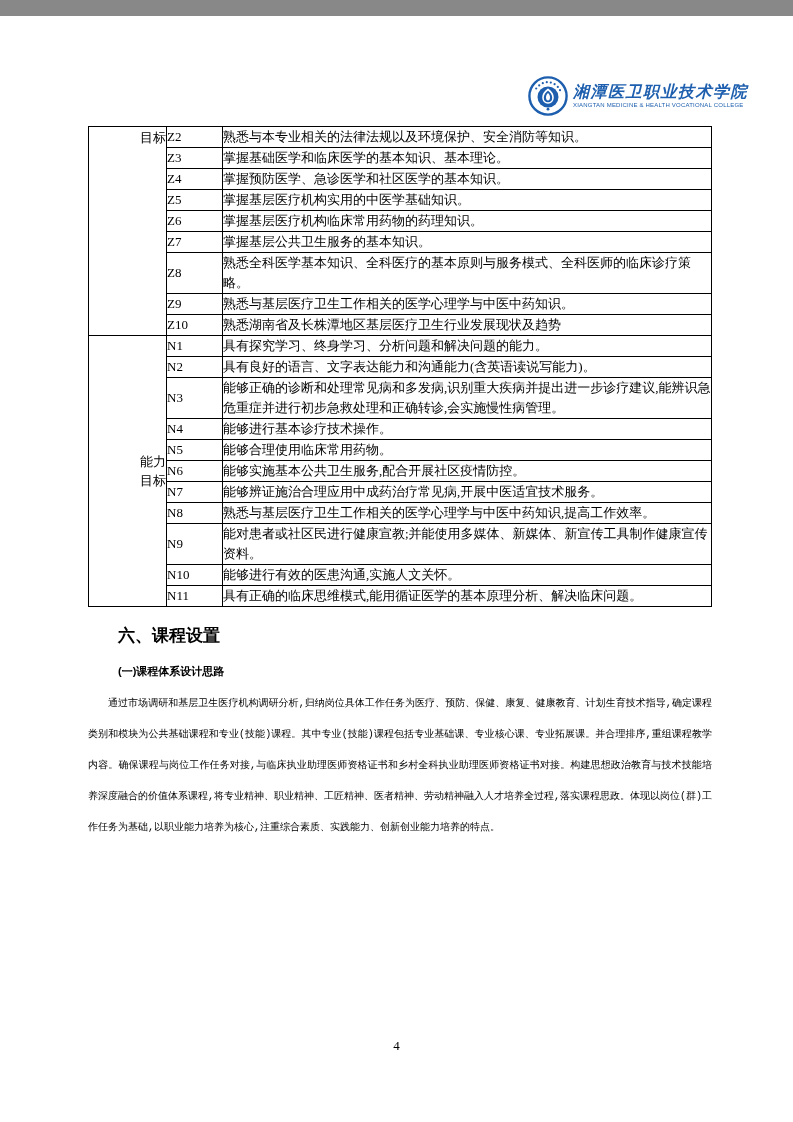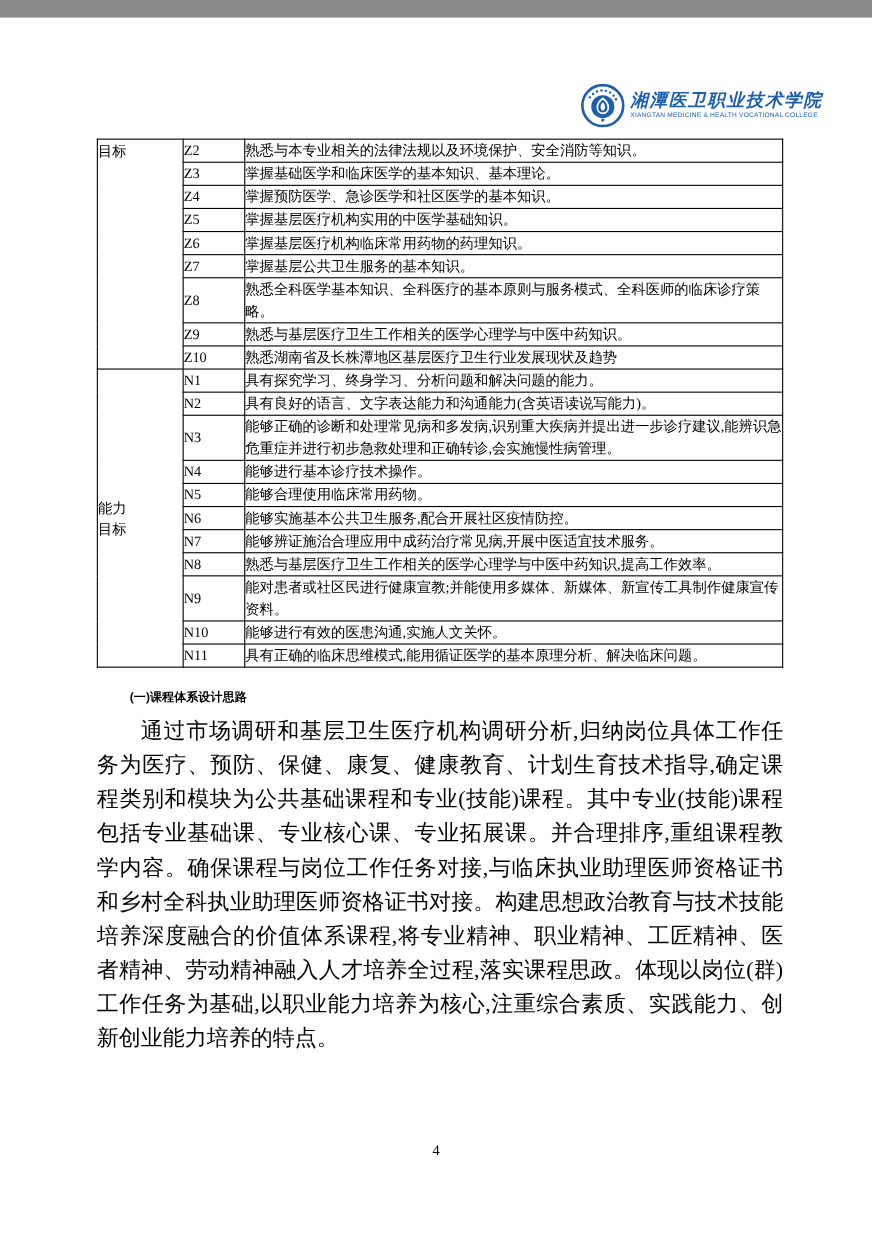--- a/index.html
+++ b/index.html
@@ -38,44 +38,44 @@
     border-collapse:collapse;table-layout:fixed;
     border:1.5px solid #000;
   }
   .obj-table td{
     border:1px solid #000;
     font-size:13px;line-height:20px;
     padding:0;
     vertical-align:middle;
   }
   .obj-table tr{height:21px;}
-  .c1{text-align:left;white-space:pre-line;}
+  .c1{text-align:right;white-space:pre-line;}
   .c1.top{vertical-align:top;padding-top:1px;}
   .c1.mid{vertical-align:middle;line-height:19px;}
   .c2{}
   .c3{padding:0 6px 0 8px;text-align:left;}
   
   .content{
     position:absolute;left:88px;top:593px;width:624px;
   }
   .h-section{
     font-family:"Liberation Sans","DejaVu Sans",sans-serif;
     font-size:17px;font-weight:bold;
     margin:15px 0 0 30px;
   }
   .h-subsection{
     font-family:"Liberation Sans","DejaVu Sans",sans-serif;
     font-size:11px;font-weight:bold;
     margin:17px 0 0 30px;
   }
   .body-p{
     margin:9px 0 0 0;
-    font-size:20px;line-height:31px;
+    font-size:10px;line-height:31px;
     text-align:justify;text-indent:2em;
-    font-family:Liberation Serif, serif;
+    font-family:Liberation Mono, monospace;
   }
   .body-p.second{margin-top:0;}
   .bold-seg{font-weight:bold;}
   
   .page-number{
     position:absolute;left:0;right:0;top:1022px;
     text-align:center;font-size:13px;
   }
 </style>
 </head>
@@ -196,19 +196,20 @@
           <td class="c3">能够进行有效的医患沟通,实施人文关怀。</td>
         </tr>
       <tr>
           <td class="c2">N11</td>
           <td class="c3">具有正确的临床思维模式,能用循证医学的基本原理分析、解决临床问题。</td>
         </tr>
     </tbody>
   </table>
 
   <div class="content">
+    <div class="h-section">六、课程设置</div>
     <div class="h-subsection">(一)课程体系设计思路</div>
     <p class="body-p">通过市场调研和基层卫生医疗机构调研分析,归纳岗位具体工作任务为医疗、预防、保健、康复、健康教育、计划生育技术指导,确定课程类别和模块为公共基础课程和专业(技能)课程。其中专业(技能)课程包括专业基础课、专业核心课、专业拓展课。并合理排序,重组课程教学内容。确保课程与岗位工作任务对接,与临床执业助理医师资格证书和乡村全科执业助理医师资格证书对接。构建思想政治教育与技术技能培养深度融合的价值体系课程,将专业精神、职业精神、工匠精神、医者精神、劳动精神融入人才培养全过程,落实课程思政。体现以岗位(群)工作任务为基础,以职业能力培养为核心,注重综合素质、实践能力、创新创业能力培养的特点。</p>
   </div>
 
   <div class="page-number">4</div>
 
 </div>
 
 </body></html>

